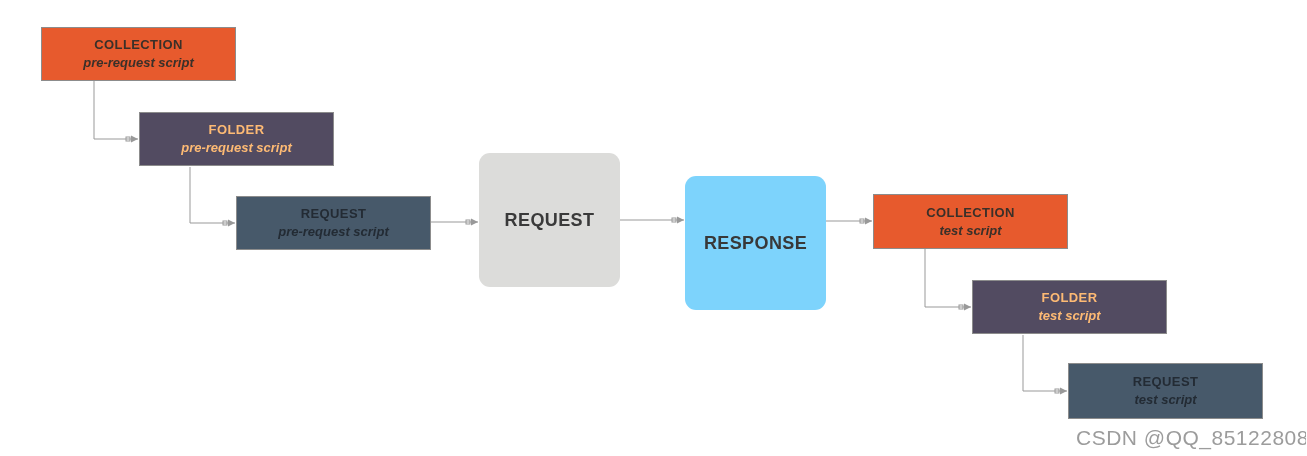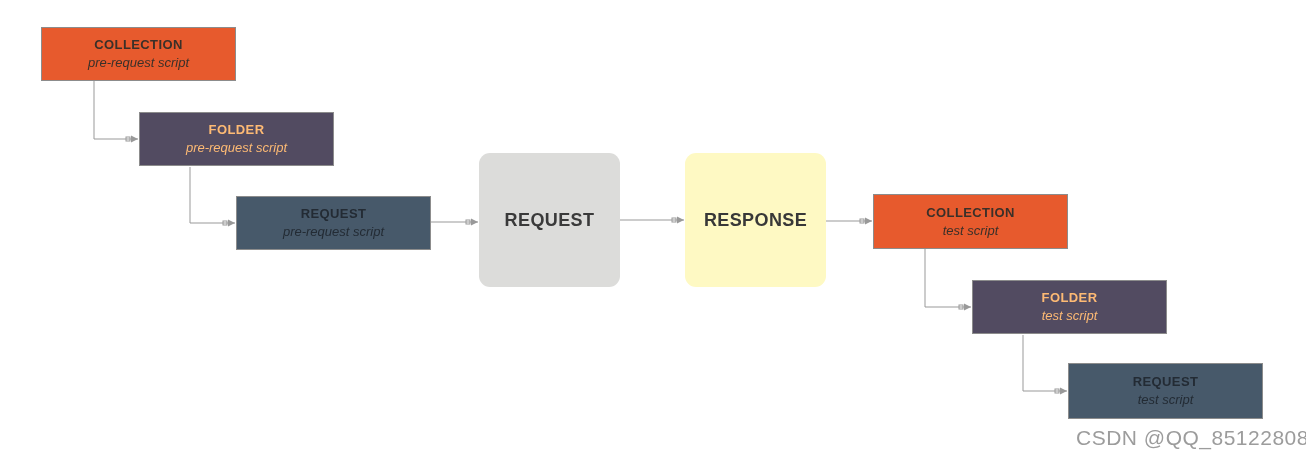--- a/index.html
+++ b/index.html
@@ -35,40 +35,40 @@
     width: 195px;
     height: 54px;
     border: 1px solid #8c8c8c;
   }
   .node .title {
     font-weight: bold;
     font-size: 13px;
     letter-spacing: 0.4px;
   }
   .node .subtitle {
-    font-weight: normal;
+    font-weight: bold;
     font-style: italic;
     font-size: 13px;
   }
   .node.big {
     width: 141px;
     height: 134px;
     border-radius: 11px;
   }
   .node.big .title {
     font-size: 18px;
     letter-spacing: 0.4px;
   }
 
   
   .fill-orange { background: #e75a2d; color: #3a3029; }
   .fill-purple { background: #524b61; color: #fdba74; }
   .fill-slate  { background: #47596a; color: #232b34; }
   .fill-lightgray { background: #dcdcda; color: #3a3a3a; }
-  .fill-midgray   { background: #fef9c3; color: #383838; }
+  .fill-midgray   { background: #7dd3fc; color: #383838; margin-top: 23px; }
 
   
   #node-collection-pre { left: 41px;  top: 27px;  }
   #node-folder-pre     { left: 139px; top: 112px; }
   #node-request-pre    { left: 236px; top: 196px; }
   #node-request-big    { left: 479px; top: 153px; }
   #node-response-big   { left: 685px; top: 153px; }
   #node-collection-test{ left: 873px; top: 194px; height: 55px; }
   #node-folder-test    { left: 972px; top: 280px; }
   #node-request-test   { left: 1068px;top: 363px; height: 56px; }

